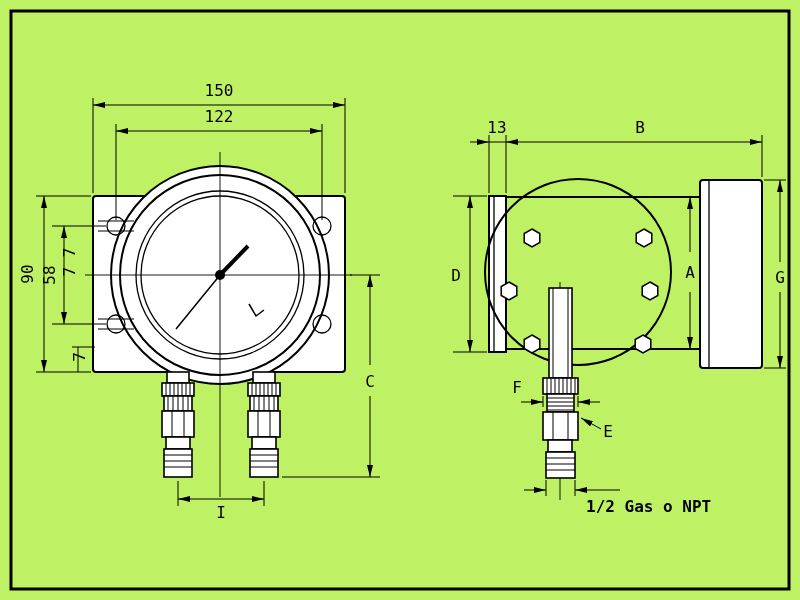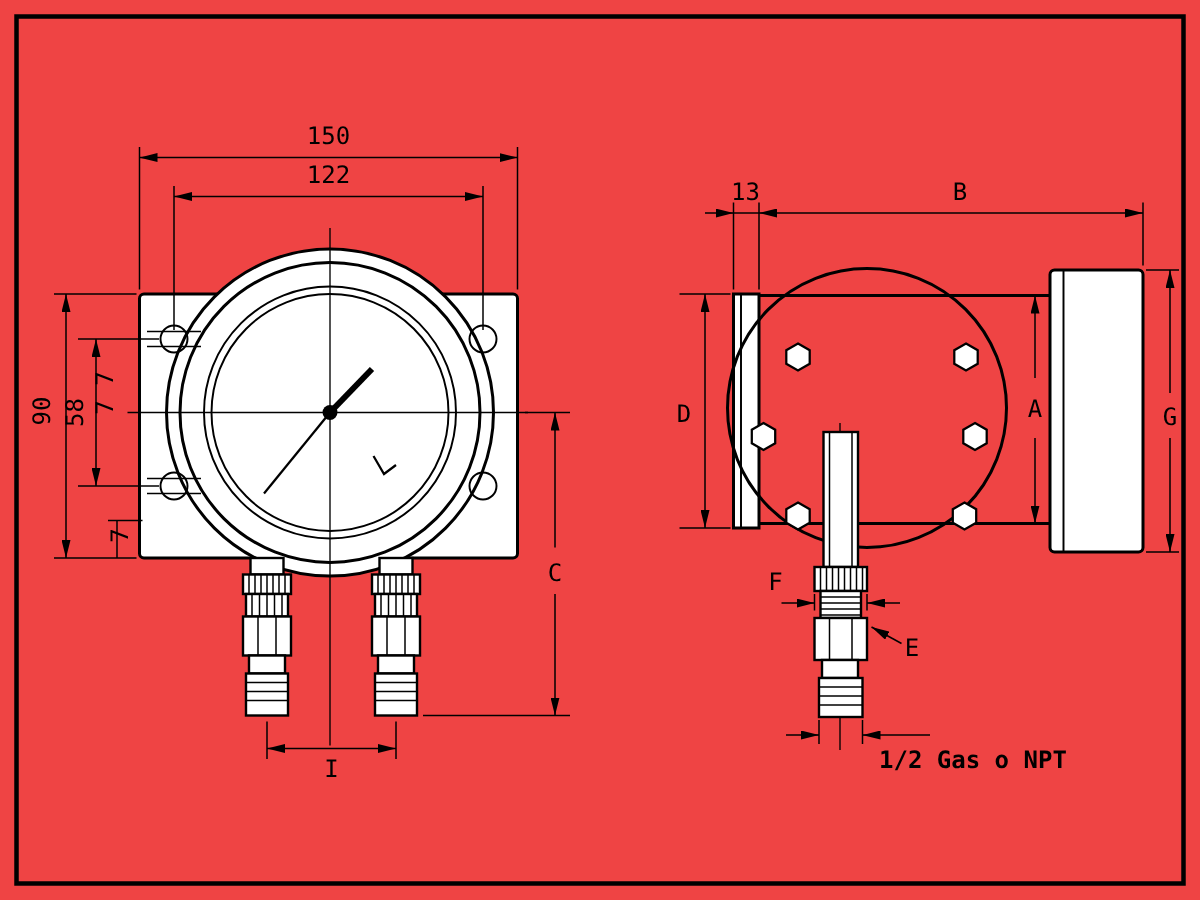--- a/index.html
+++ b/index.html
@@ -1,16 +1,16 @@
 <!DOCTYPE html>
 <html><head>
 <meta charset="utf-8">
 <style>
   html,body{margin:0;padding:0;background:#fff;}
-  #page{position:relative;width:800px;height:600px;background:#ef4444;overflow:hidden;}
+  #page{position:relative;width:800px;height:600px;background:#bef264;overflow:hidden;}
   svg{display:block;}
   .outline{fill:none;stroke:#000;stroke-width:2;}
   .outline-thin{fill:none;stroke:#000;stroke-width:1.3;}
   .wfill{fill:#fff;stroke:#000;stroke-width:2;}
   .wfill-thin{fill:#fff;stroke:#000;stroke-width:1.6;}
   .dim{fill:none;stroke:#000;stroke-width:1;}
   .cl{fill:none;stroke:#000;stroke-width:0.9;}
   .hatch{fill:none;stroke:#000;stroke-width:1;}
   text.t{font-family:"DejaVu Sans Mono","Liberation Mono",monospace;font-size:16px;fill:#000;}
   text.tb{font-family:"DejaVu Sans Mono","Liberation Mono",monospace;font-size:16px;font-weight:bold;fill:#000;}

